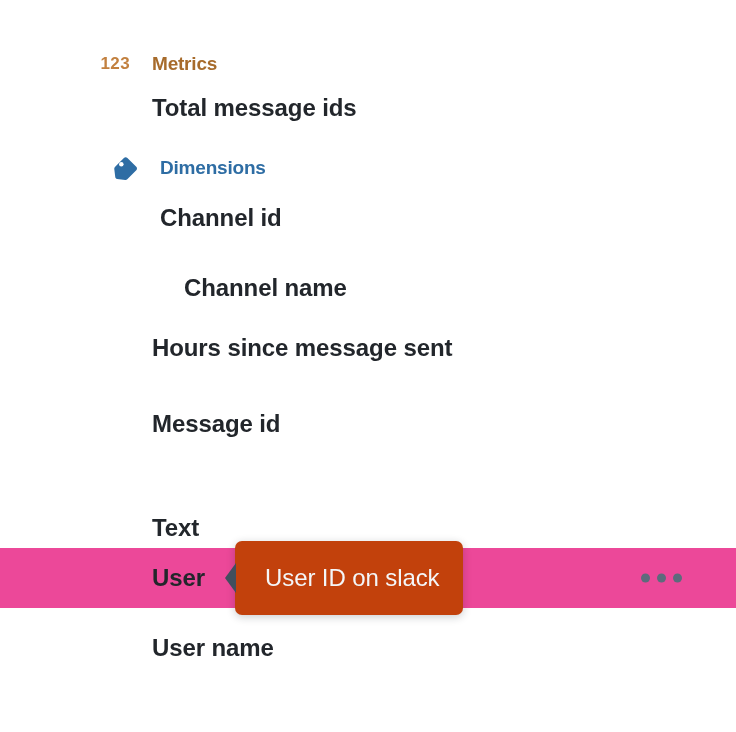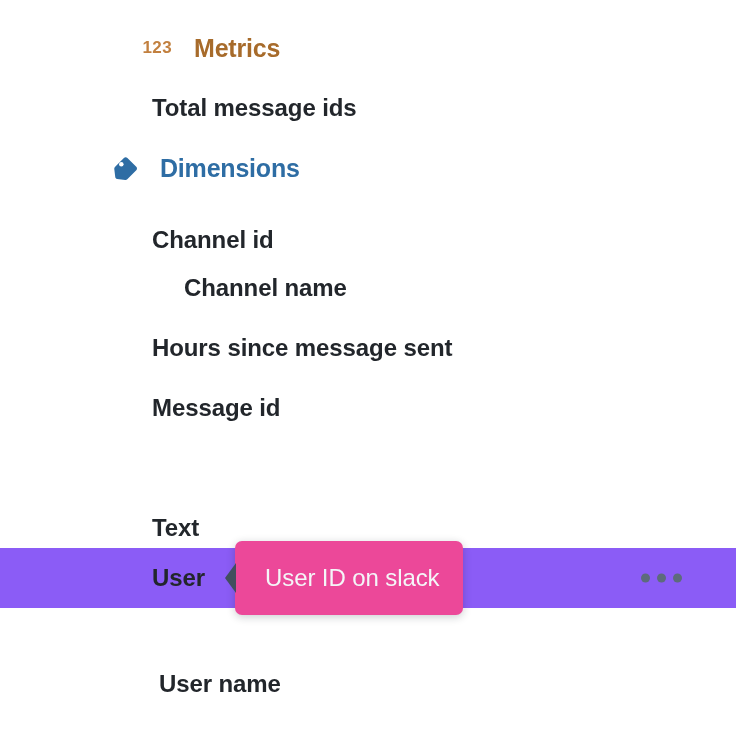--- a/index.html
+++ b/index.html
@@ -28,38 +28,38 @@
   .row {
     position: absolute;
     left: 0;
     width: 736px;
     height: 60px;
     display: flex;
     align-items: center;
     box-sizing: border-box;
   }
   .row.selected {
-    background: #8b5cf6;
+    background: #ec4899;
   }
 
   
   .gutter {
     width: 152px;
     height: 60px;
     flex: 0 0 152px;
     display: flex;
     align-items: center;
     justify-content: flex-end;
     padding-right: 22px;
     box-sizing: border-box;
   }
 
   
   .group-label {
-    font-size: 25px;
+    font-size: 19px;
     font-weight: bold;
     letter-spacing: -0.2px;
     white-space: nowrap;
   }
   .group-label.metrics { color: #a76b2b; }
   .group-label.dimensions { color: #2e6da4; }
 
   .item-label {
     font-size: 24px;
     font-weight: 700;
@@ -110,21 +110,21 @@
     border-radius: 50%;
     background: #5d6b7c;
   }
 
   
   .tooltip {
     position: absolute;
     left: 235px;
     top: 541px;
     height: 74px;
-    background: #ec4899;
+    background: #c2410c;
     border-radius: 7px;
     display: flex;
     align-items: center;
     padding: 0 24px 0 30px;
     box-sizing: border-box;
     box-shadow: 0 2px 8px rgba(20,28,38,0.22);
     z-index: 40;
   }
   .tooltip-text {
     font-size: 24px;
@@ -142,21 +142,21 @@
     border-top: 15px solid transparent;
     border-bottom: 15px solid transparent;
     border-right: 11px solid #414f5e;
   }
 </style>
 </head>
 <body>
 
 <div class="field-list">
 
-  <div class="row" style="top:18px;padding-left:42px;">
+  <div class="row" style="top:34px;">
     <div class="gutter">
       <span class="icon-123">123</span>
     </div>
     <span class="group-label metrics">Metrics</span>
   </div>
 
   <div class="row" style="top:78px;">
     <div class="gutter"></div>
     <span class="item-label">Total message ids</span>
   </div>
@@ -164,57 +164,57 @@
   <div class="row" style="top:138px;margin-left:8px;">
     <div class="gutter">
       <svg class="icon-tag" viewBox="0 0 24 24">
         <path d="M2.6 10.9 L10.9 2.6 C11.4 2.1 12.1 1.9 12.8 2.0 L20.3 2.9 C21.2 3.0 21.9 3.7 22.0 4.6 L22.9 12.1 C23.0 12.8 22.8 13.5 22.3 14.0 L14.0 22.3 C13.1 23.2 11.7 23.2 10.8 22.3 L2.6 14.1 C1.7 13.2 1.7 11.8 2.6 10.9 Z" fill="#2e6da4" transform="rotate(180 12.5 12.5)"></path>
         <circle cx="8.6" cy="8.6" r="2.1" fill="#ffffff"></circle>
       </svg>
     </div>
     <span class="group-label dimensions">Dimensions</span>
   </div>
 
-  <div class="row" style="top:210px;">
+  <div class="row" style="top:188px;gap:8px;">
     <div class="gutter"></div>
     <span class="item-label">Channel id</span>
   </div>
 
   <div class="row" style="top:258px;margin-left:32px;">
     <div class="gutter"></div>
     <span class="item-label">Channel name</span>
   </div>
 
   <div class="row" style="top:318px;text-align:right;">
     <div class="gutter"></div>
     <span class="item-label">Hours since message sent</span>
   </div>
 
-  <div class="row" style="top:378px;">
+  <div class="row" style="top:378px;align-items:flex-end;">
     <div class="gutter"></div>
     <span class="item-label">Message id</span>
   </div>
 
 
   <div class="row" style="top:498px;">
     <div class="gutter"></div>
     <span class="item-label">Text</span>
   </div>
 
   <div class="row selected" style="top:548px;">
     <div class="gutter"></div>
     <span class="item-label">User</span>
     <div class="overflow-menu">
       <span class="dot"></span>
       <span class="dot"></span>
       <span class="dot"></span>
     </div>
   </div>
 
-  <div class="row" style="top:654px;gap:7px;">
+  <div class="row" style="top:618px;">
     <div class="gutter"></div>
     <span class="item-label">User name</span>
   </div>
 
   <div class="tooltip">
     <span class="tooltip-arrow"></span>
     <span class="tooltip-text">User ID on slack</span>
   </div>
 
 </div>

